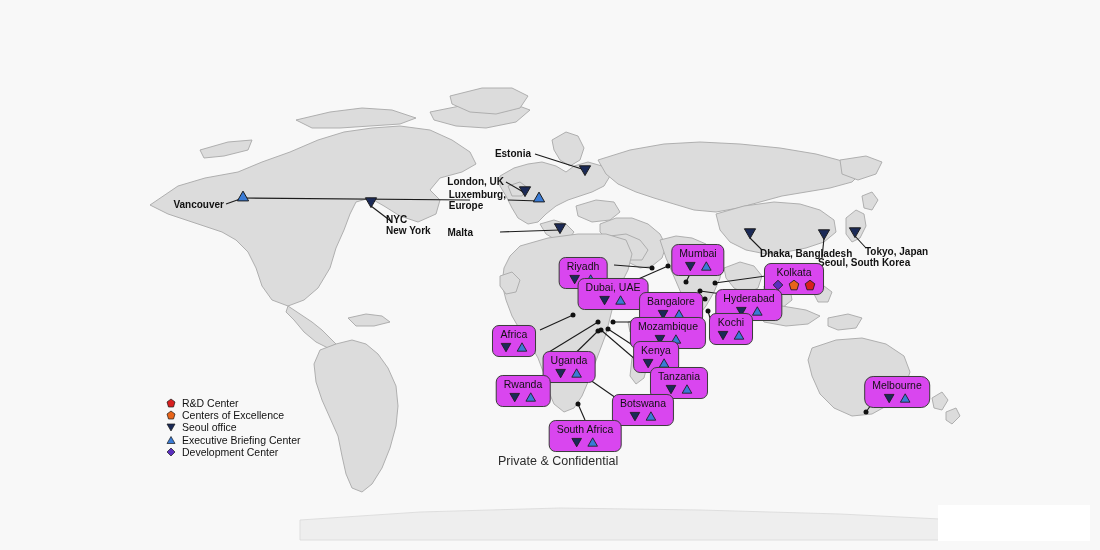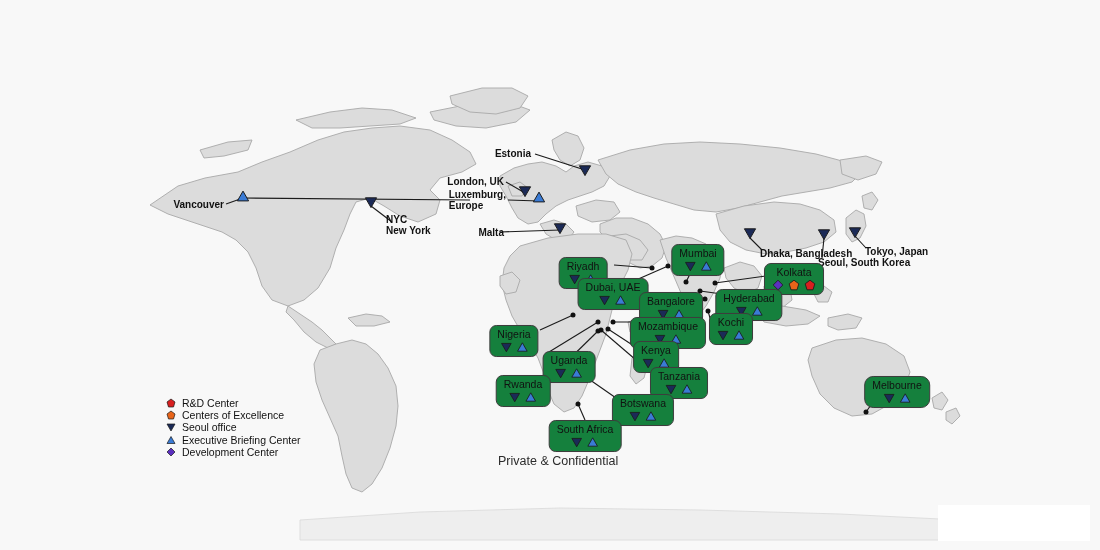--- a/index.html
+++ b/index.html
@@ -30,21 +30,21 @@
   .legend-ico{width:16px;display:flex;justify-content:center;align-items:center;}
   .legend-label{font-size:10.5px;color:#111;margin-left:3px;white-space:nowrap;}
 
   
   .mk{position:absolute;transform:translate(-50%,-50%);}
   .dot{position:absolute;width:5px;height:5px;border-radius:50%;background:#111;transform:translate(-50%,-50%);}
 
   
   .box{
     position:absolute;
-    background:#15803d;
+    background:#d946ef;
     border:1.3px solid #3d3d3d;
     border-radius:7px;
     padding:2px 7px 3px 7px;
     text-align:center;
     white-space:nowrap;
     transform:translate(-50%,0);
     box-shadow:0 0 0 .5px rgba(0,0,0,.03);
   }
   .box .bt{font-size:10.5px;color:#111;line-height:12px;}
   .box .bi{display:flex;justify-content:center;align-items:center;gap:4px;height:13px;margin-top:0px;}
@@ -242,21 +242,21 @@
       <div class="tl r" style="left: 531px; top: 153px;">
         <div>Estonia</div>
       </div>
       <div class="tl r" style="left: 504px; top: 181px;">
         <div>London, UK</div>
       </div>
       <div class="tl r" style="left: 506px; top: 200px;">
         <div>Luxemburg,</div>
         <div>Europe</div>
       </div>
-      <div class="tl r" style="left: 504px; top: 232px;">
+      <div class="tl r" style="left: 473px; top: 232px;">
         <div>Malta</div>
       </div>
       <div class="tl r" style="left: 224px; top: 204px;">
         <div>Vancouver</div>
       </div>
       <div class="tl l" style="left: 386px; top: 225px;">
         <div>NYC</div>
         <div>New York</div>
       </div>
       <div class="tl l" style="left: 760px; top: 253px;">
@@ -434,21 +434,21 @@
             </svg>
           </span>
           <span style="display: inline-flex;">
             <svg width="12" height="12" viewBox="0 0 20 20">
               <path d="M10 3 L18 17 L2 17 Z" fill="#3a7bd5" stroke="#1a1a1a" stroke-width="1.4"></path>
             </svg>
           </span>
         </div>
       </div>
       <div class="box" style="left: 514px; top: 325px;">
-        <div class="bt">Nigeria</div>
+        <div class="bt">Africa</div>
         <div class="bi">
           <span style="display: inline-flex;">
             <svg width="12" height="12" viewBox="0 0 20 20">
               <path d="M2 4 L18 4 L10 18 Z" fill="#1b2a57" stroke="#1a1a1a" stroke-width="1.4"></path>
             </svg>
           </span>
           <span style="display: inline-flex;">
             <svg width="12" height="12" viewBox="0 0 20 20">
               <path d="M10 3 L18 17 L2 17 Z" fill="#3a7bd5" stroke="#1a1a1a" stroke-width="1.4"></path>
             </svg>

